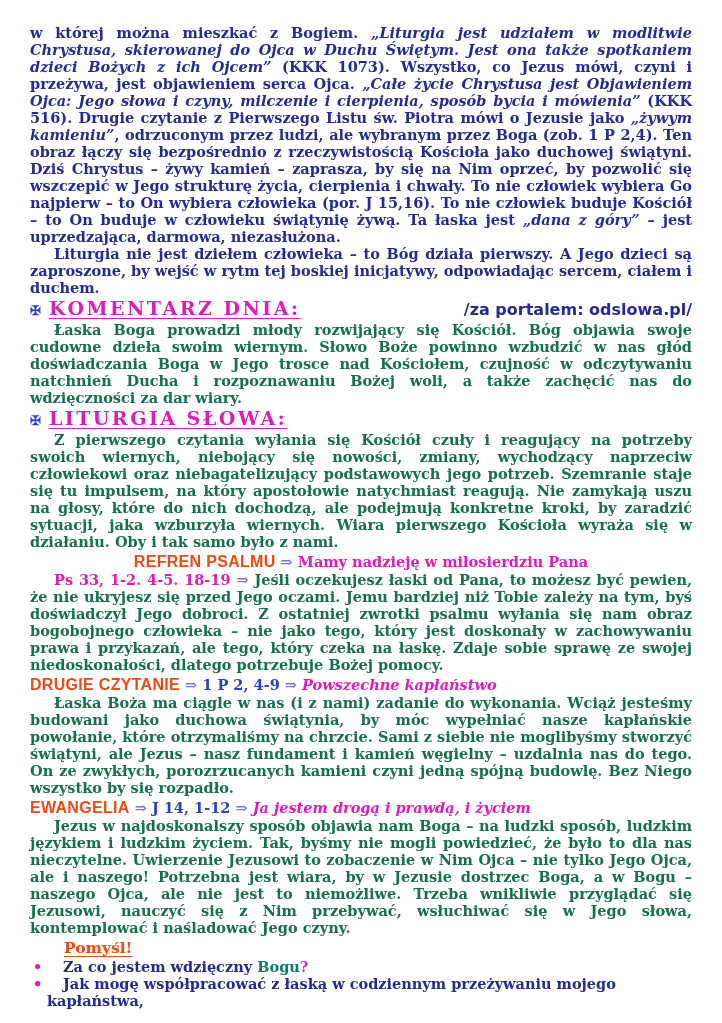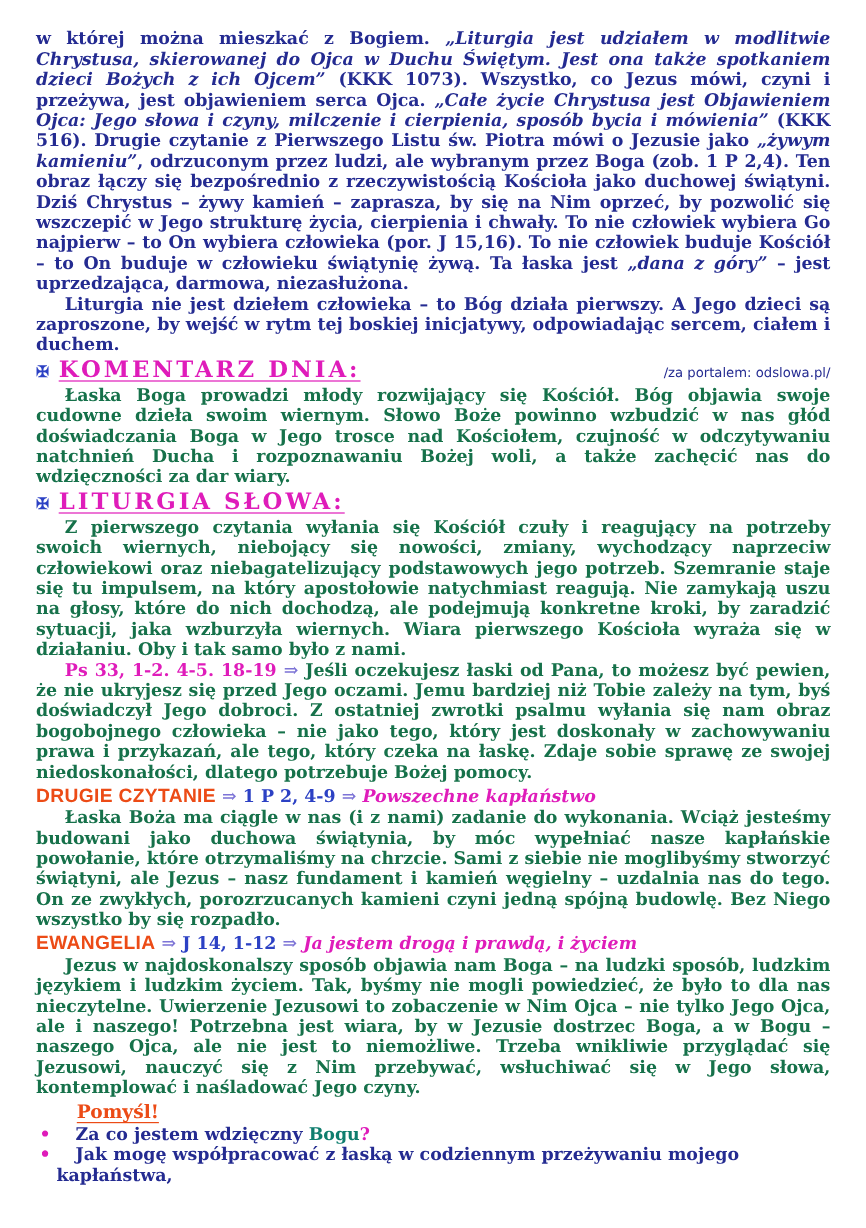--- a/index.html
+++ b/index.html
@@ -15,21 +15,21 @@
   .green{color:var(--green);}
   .magenta{color:var(--magenta);}
   .teal{color:var(--teal);}
   .arrow{color:var(--arrow);font-weight:bold;}
   .i{font-style:italic;}
   .sec-head{display:flex;align-items:baseline;margin:4px 0 2px 0;}
   .cross{color:var(--blue);font-size:13px;margin-right:8px;}
   .sec-title{color:var(--magenta);font-size:19px;letter-spacing:2.5px;
              text-decoration:underline;text-underline-offset:3px;}
   .spacer{flex:1;}
-  .src{font-size:11px;letter-spacing:0;font-family:"DejaVu Sans","Liberation Sans",sans-serif;font-weight:normal;}
+  .src{font-size:16px;letter-spacing:0;font-family:"DejaVu Sans","Liberation Sans",sans-serif;font-weight:bold;}
   .rhead{margin:3px 0 1px 0;}
   .rlabel{font-family:"Liberation Sans","DejaVu Sans",sans-serif;font-weight:800;
           color:var(--orangered);font-size:16px;letter-spacing:0.3px;}
   .ref{color:var(--blue);}
   .rsub{color:var(--magenta);font-style:italic;}
   .psub{color:var(--magenta);}
   .pomysl-title{color:var(--orangered);font-size:15.5px;margin:3px 0 2px 34px;
                 text-decoration:underline;text-underline-offset:3px;}
   ul.qlist{list-style:none;margin:0;padding:0;}
   ul.qlist li{position:relative;padding-left:17px;margin:0;}
@@ -52,20 +52,25 @@
   </div>
   <p class="j ind green">Łaska Boga prowadzi młody rozwijający się Kościół. Bóg objawia swoje cudowne dzieła swoim wiernym. Słowo Boże powinno wzbudzić w nas głód doświadczania Boga w Jego trosce nad Kościołem, czujność w odczytywaniu natchnień Ducha i rozpoznawaniu Bożej woli, a także zachęcić nas do wdzięczności za dar wiary.</p>
 
   <div class="sec-head">
     <span class="cross">✠</span>
     <span class="sec-title">LITURGIA SŁOWA:</span>
   </div>
 
   <p class="j ind green">Z pierwszego czytania wyłania się Kościół czuły i reagujący na potrzeby swoich wiernych, niebojący się nowości, zmiany, wychodzący naprzeciw człowiekowi oraz niebagatelizujący podstawowych jego potrzeb. Szemranie staje się tu impulsem, na który apostołowie natychmiast reagują. Nie zamykają uszu na głosy, które do nich dochodzą, ale podejmują konkretne kroki, by zaradzić sytuacji, jaka wzburzyła wiernych. Wiara pierwszego Kościoła wyraża się w działaniu. Oby i tak samo było z nami.</p>
 
+  <div class="rhead center">
+    <span class="rlabel">REFREN PSALMU</span>
+    <span class="arrow">⇒</span>
+    <span class="psub">Mamy nadzieję w miłosierdziu Pana</span>
+  </div>
   <p class="j ind"><span class="magenta">Ps 33, 1-2. 4-5. 18-19 </span><span class="arrow">⇒ </span><span class="green">Jeśli oczekujesz łaski od Pana, to możesz być pewien, że nie ukryjesz się przed Jego oczami. Jemu bardziej niż Tobie zależy na tym, byś doświadczył Jego dobroci. Z ostatniej zwrotki psalmu wyłania się nam obraz bogobojnego człowieka – nie jako tego, który jest doskonały w zachowywaniu prawa i przykazań, ale tego, który czeka na łaskę. Zdaje sobie sprawę ze swojej niedoskonałości, dlatego potrzebuje Bożej pomocy.</span></p>
 
   <div class="rhead">
     <span class="rlabel">DRUGIE CZYTANIE</span>
     <span class="arrow">⇒</span>
     <span class="ref">1 P 2, 4-9</span>
     <span class="arrow">⇒</span>
     <span class="rsub">Powszechne kapłaństwo</span>
   </div>
   <p class="j ind green">Łaska Boża ma ciągle w nas (i z nami) zadanie do wykonania. Wciąż jesteśmy budowani jako duchowa świątynia, by móc wypełniać nasze kapłańskie powołanie, które otrzymaliśmy na chrzcie. Sami z siebie nie moglibyśmy stworzyć świątyni, ale Jezus – nasz fundament i kamień węgielny – uzdalnia nas do tego. On ze zwykłych, porozrzucanych kamieni czyni jedną spójną budowlę. Bez Niego wszystko by się rozpadło.</p>

